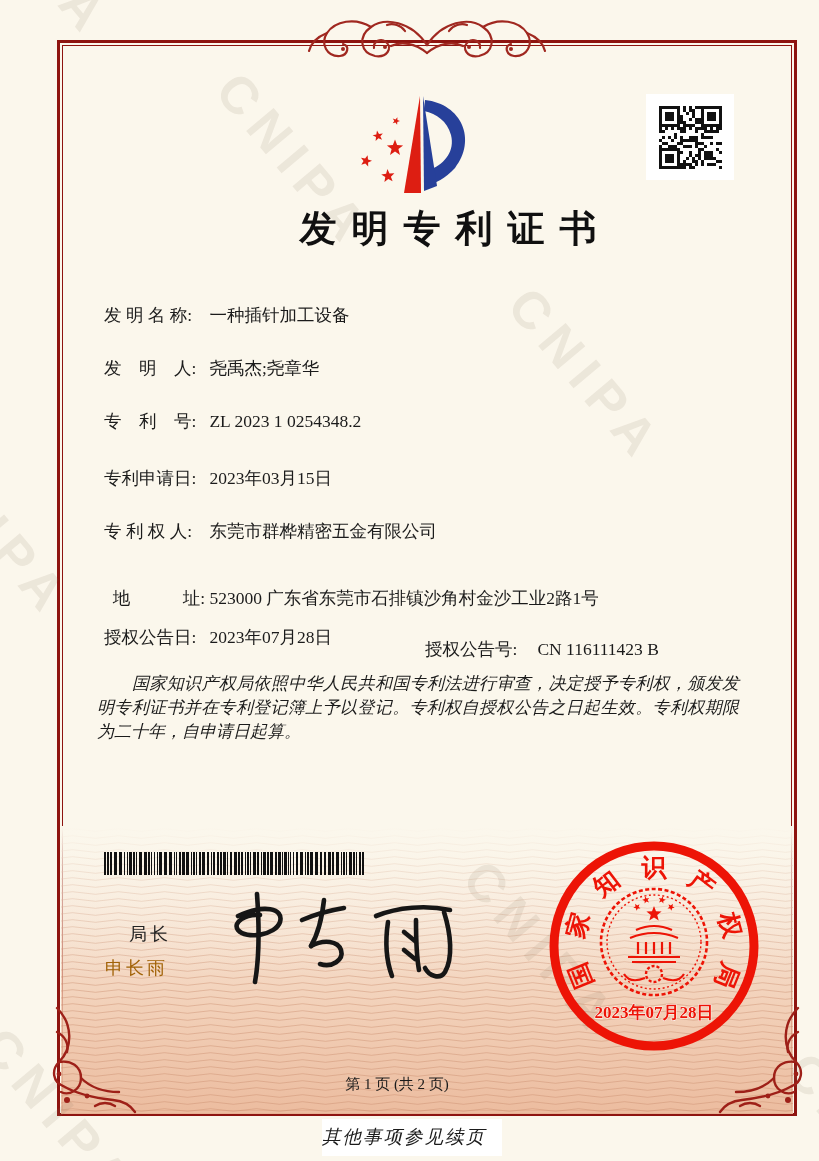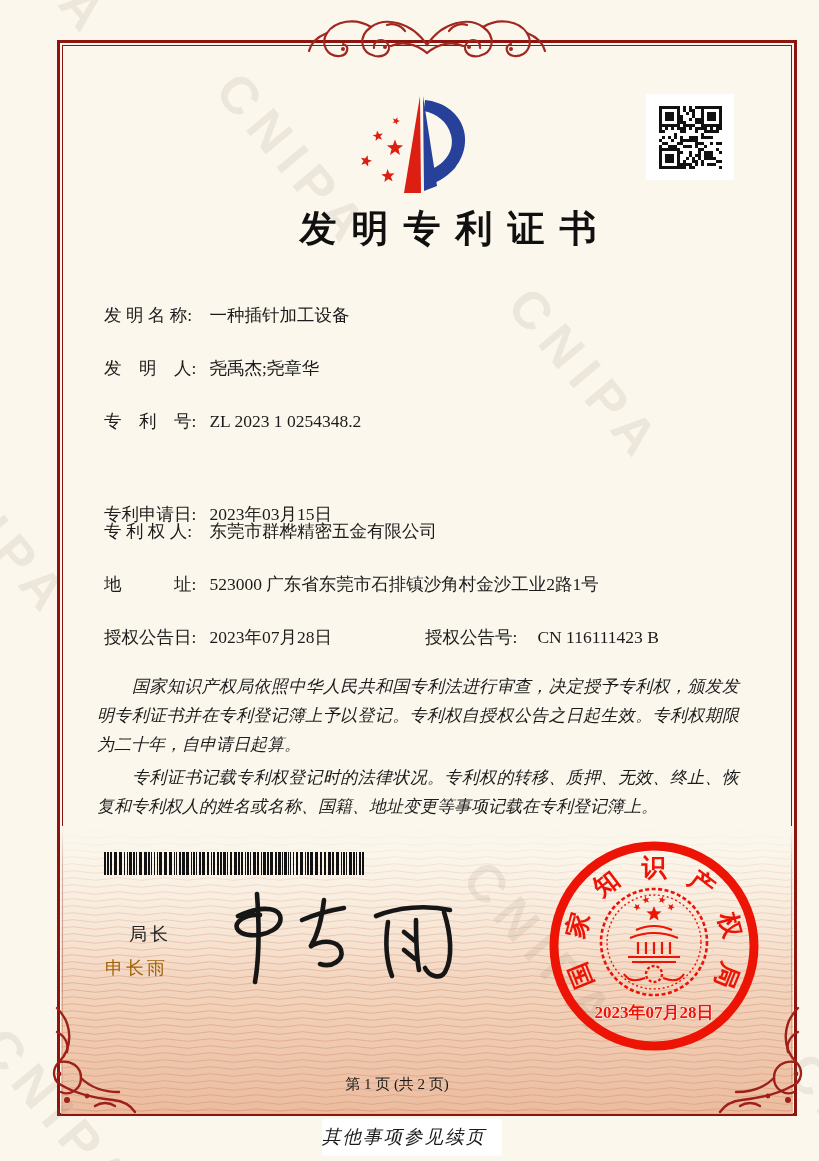--- a/index.html
+++ b/index.html
@@ -33,24 +33,24 @@
     display:flex;align-items:center;justify-content:center;}
   .logo{position:absolute;left:346px;top:94px;z-index:3;}
   .doc-title{
     position:absolute;left:57px;top:204px;width:740px;text-align:center;z-index:3;
     font-size:37px;font-weight:600;letter-spacing:15px;text-indent:15px;color:#101010;margin-left:21px;
   }
   
   .field-row{position:absolute;left:104px;font-size:17.5px;white-space:nowrap;z-index:3;}
   .field-label{display:inline-block;min-width:101px;}
   .subpair{position:absolute;left:321px;top:0;}
-  .subpair .field-label{min-width:108px;}
+  .subpair .field-label{min-width:108px;margin-top:12px;}
   
   .legal{position:absolute;left:97px;top:672px;width:642px;z-index:3;
-    font-size:17px;line-height:29px;text-align:justify;font-style:italic;}
+    font-size:17px;line-height:24px;text-align:justify;font-style:italic;}
   .legal p{margin:0 0 4px 0;text-indent:35px;}
   
   .barcode{position:absolute;left:104px;top:852px;z-index:3;}
   .director-label{position:absolute;left:105px;top:922px;z-index:3;
     font-family:"Liberation Sans","DejaVu Sans",sans-serif;font-size:18px;letter-spacing:3px;color:#222;margin-left:24px;}
   .director-name{position:absolute;left:105px;top:956px;z-index:3;
     font-family:"Liberation Sans","DejaVu Sans",sans-serif;font-size:18px;letter-spacing:3px;color:#a16207;}
   .signature{position:absolute;left:212px;top:884px;z-index:4;}
   .seal{position:absolute;left:546px;top:838px;z-index:4;}
   .page-info{position:absolute;left:57px;top:1075px;width:680px;text-align:center;font-size:15px;z-index:3;}
@@ -333,44 +333,43 @@
     <span>一种插针加工设备</span>
   </div>
   <div class="field-row" style="top:356px;">
     <span class="field-label">发　明　人:</span>
     <span>尧禹杰;尧章华</span>
   </div>
   <div class="field-row" style="top:409px;">
     <span class="field-label">专　利　号:</span>
     <span>ZL 2023 1 0254348.2</span>
   </div>
-  <div class="field-row" style="top:466px;margin-top:36px;">
+  <div class="field-row" style="top:466px;">
     <span class="field-label">专利申请日:</span>
     <span>2023年03月15日</span>
   </div>
   <div class="field-row" style="top:519px;">
     <span class="field-label">专 利 权 人:</span>
     <span>东莞市群桦精密五金有限公司</span>
   </div>
-  <div class="field-row" style="top:572px;">
+  <div class="field-row" style="top:586px;text-align:right;">
     <span class="field-label">地　　　址:</span>
     <span>523000 广东省东莞市石排镇沙角村金沙工业2路1号</span>
   </div>
   <div class="field-row" style="top:625px;">
     <span class="field-label">授权公告日:</span>
     <span>2023年07月28日</span>
     <span class="subpair">
       <span class="field-label">授权公告号:</span>
       <span>CN 116111423 B</span>
     </span>
   </div>
 
   <div class="legal">
     <p>国家知识产权局依照中华人民共和国专利法进行审查，决定授予专利权，颁发发明专利证书并在专利登记簿上予以登记。专利权自授权公告之日起生效。专利权期限为二十年，自申请日起算。</p>
-    <p>专利证书记载专利权登记时的法律状况。专利权的转移、质押、无效、终止、恢复和专利权人的姓名或名称、国籍、地址变更等事项记载在专利登记簿上。</p>
   </div>
 
   <svg class="barcode" id="barcode" width="262" height="23">
       <rect x="0" y="0" width="2" height="23" fill="#111"></rect>
       <rect x="3" y="0" width="2" height="23" fill="#111"></rect>
       <rect x="6" y="0" width="2" height="23" fill="#111"></rect>
       <rect x="10" y="0" width="3" height="23" fill="#111"></rect>
       <rect x="15" y="0" width="3" height="23" fill="#111"></rect>
       <rect x="20" y="0" width="1" height="23" fill="#111"></rect>
       <rect x="23" y="0" width="1" height="23" fill="#111"></rect>

